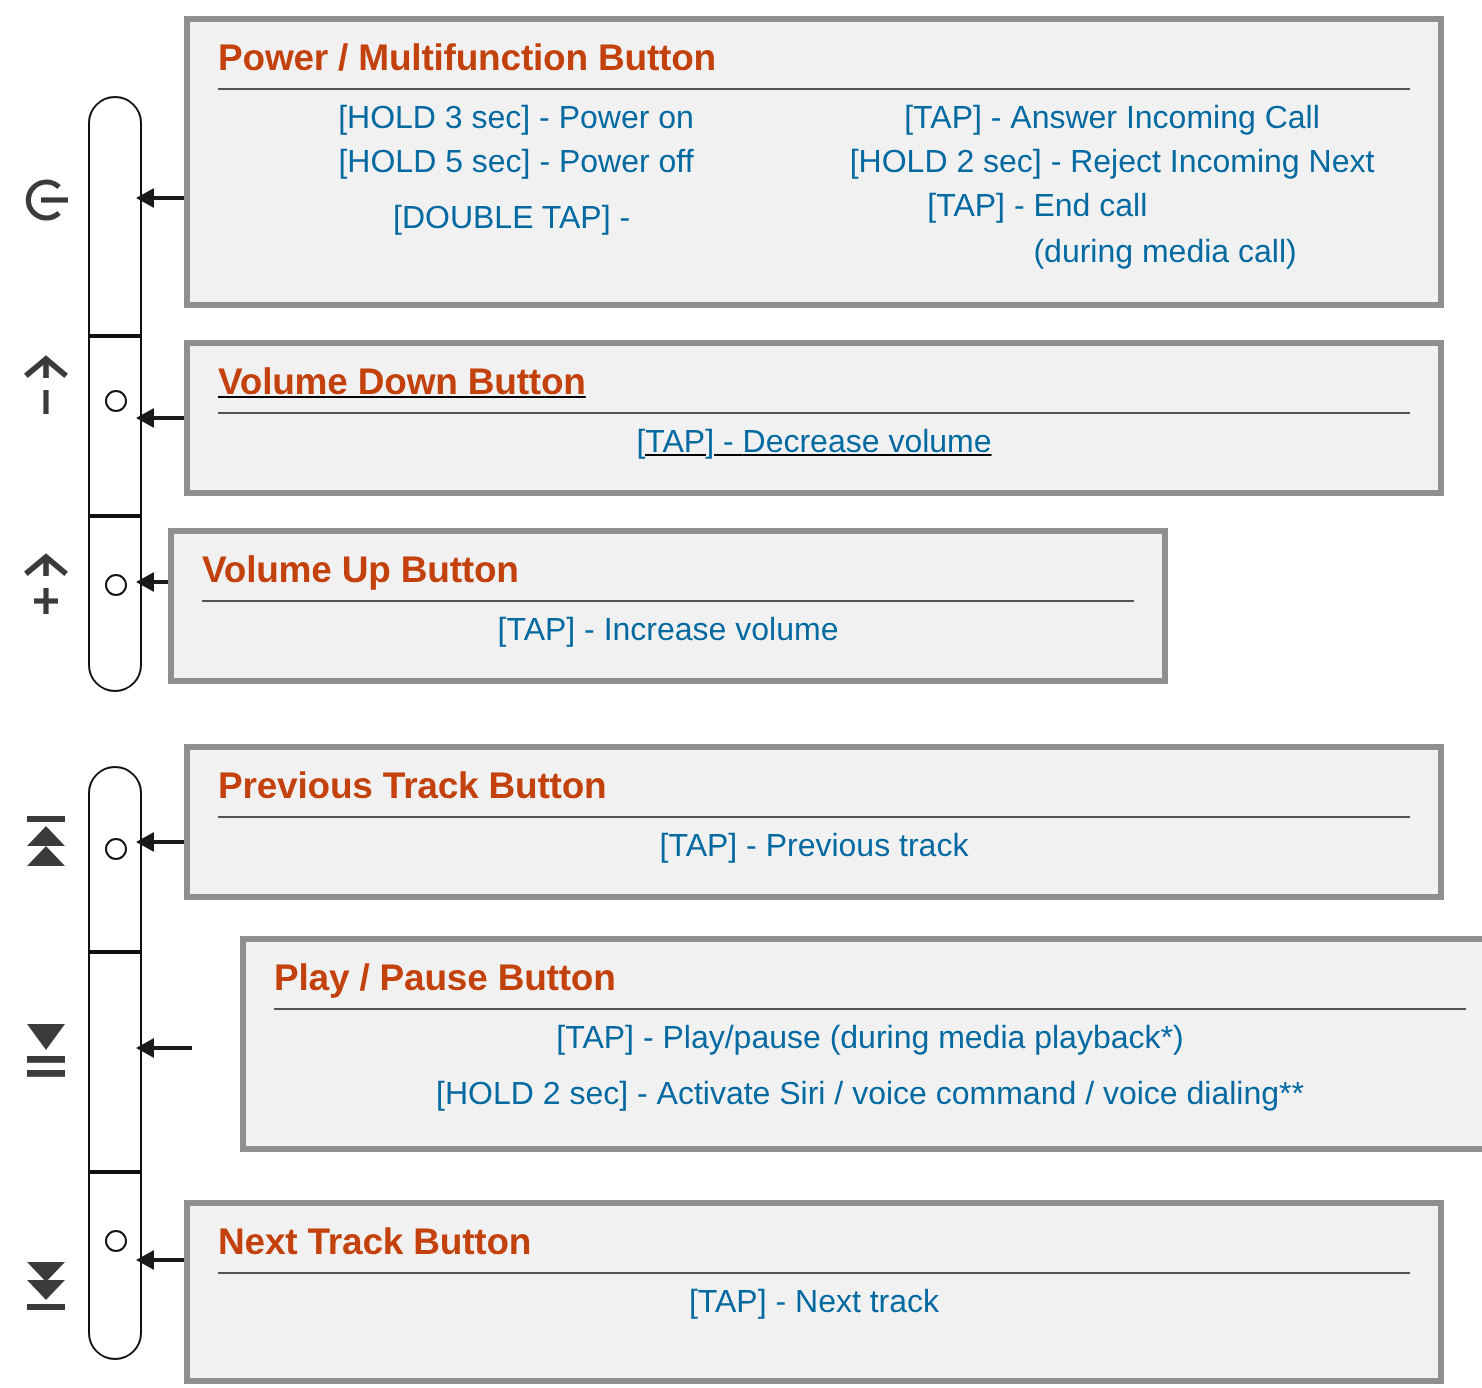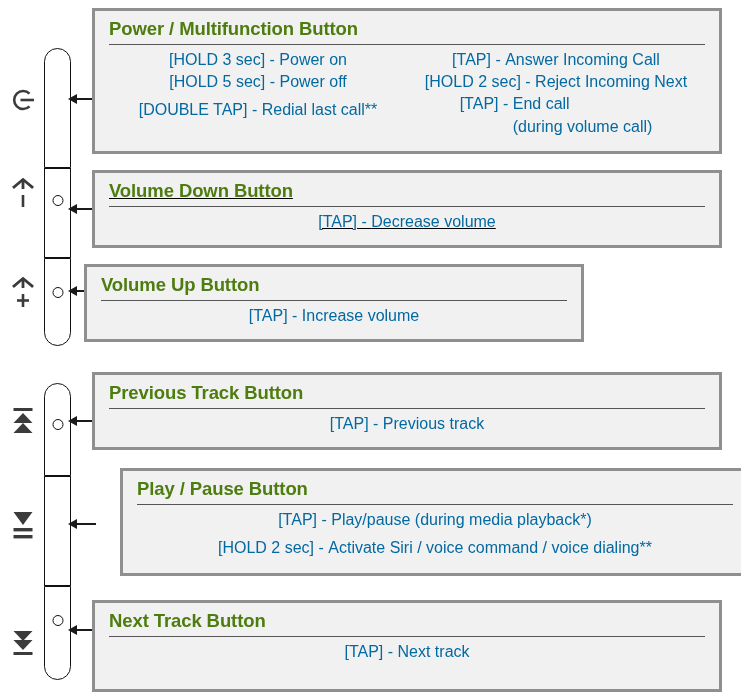--- a/index.html
+++ b/index.html
@@ -63,21 +63,21 @@
   .panel{
     position:absolute;
     box-sizing:border-box;
     background:#f1f1f1;
     border:3px solid #8f8f8f;
     padding:6px 14px 8px 14px;
   }
   .panel-title{
     font-size:18.5px;
     font-weight:bold;
-    color:#4d7c0f;
+    color:#c2410c;
     letter-spacing:-0.1px;
     line-height:1.28;
     white-space:nowrap;
   }
   .panel-rule{
     height:0;
     border-top:1.6px solid #555555;
     margin:3px 0 4px 0;
   }
   .rows{
@@ -228,40 +228,39 @@
           <span class="action">Power on</span>
         </div>
         <div class="row">
           <span class="trigger">[HOLD 5 sec]</span>
           <span class="dash"> - </span>
           <span class="action">Power off</span>
         </div>
         <div class="row spaced">
           <span class="trigger">[DOUBLE TAP]</span>
           <span class="dash"> - </span>
-          <span class="action">Redial last call**</span>
         </div>
       </div>
       <div class="col right">
         <div class="row">
           <span class="trigger">[TAP]</span>
           <span class="dash"> - </span>
           <span class="action">Answer Incoming Call</span>
         </div>
         <div class="row">
           <span class="trigger">[HOLD 2 sec]</span>
           <span class="dash"> - </span>
           <span class="action">Reject Incoming Next</span>
         </div>
         <div class="row">
           <span class="trigger">[TAP]</span>
           <span class="dash"> - </span>
           <span class="action">
             <span>End call</span>
-            <span class="sub">(during volume call)</span>
+            <span class="sub">(during media call)</span>
           </span>
         </div>
       </div>
     </div>
   </div>
 
   <div class="panel" style="left:92px;top:170px;width:630px;height:78px;text-decoration:underline;">
     <div class="panel-title">Volume Down Button</div>
     <div class="panel-rule"></div>
     <div class="rows single">

